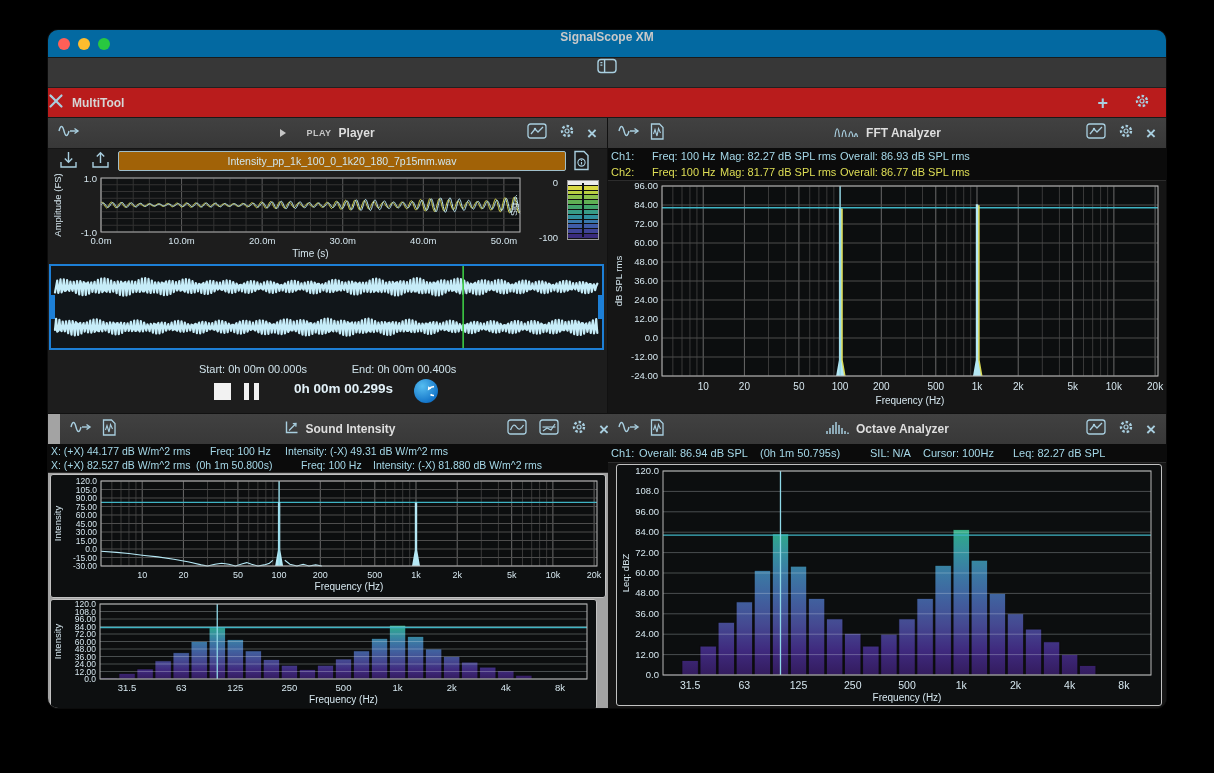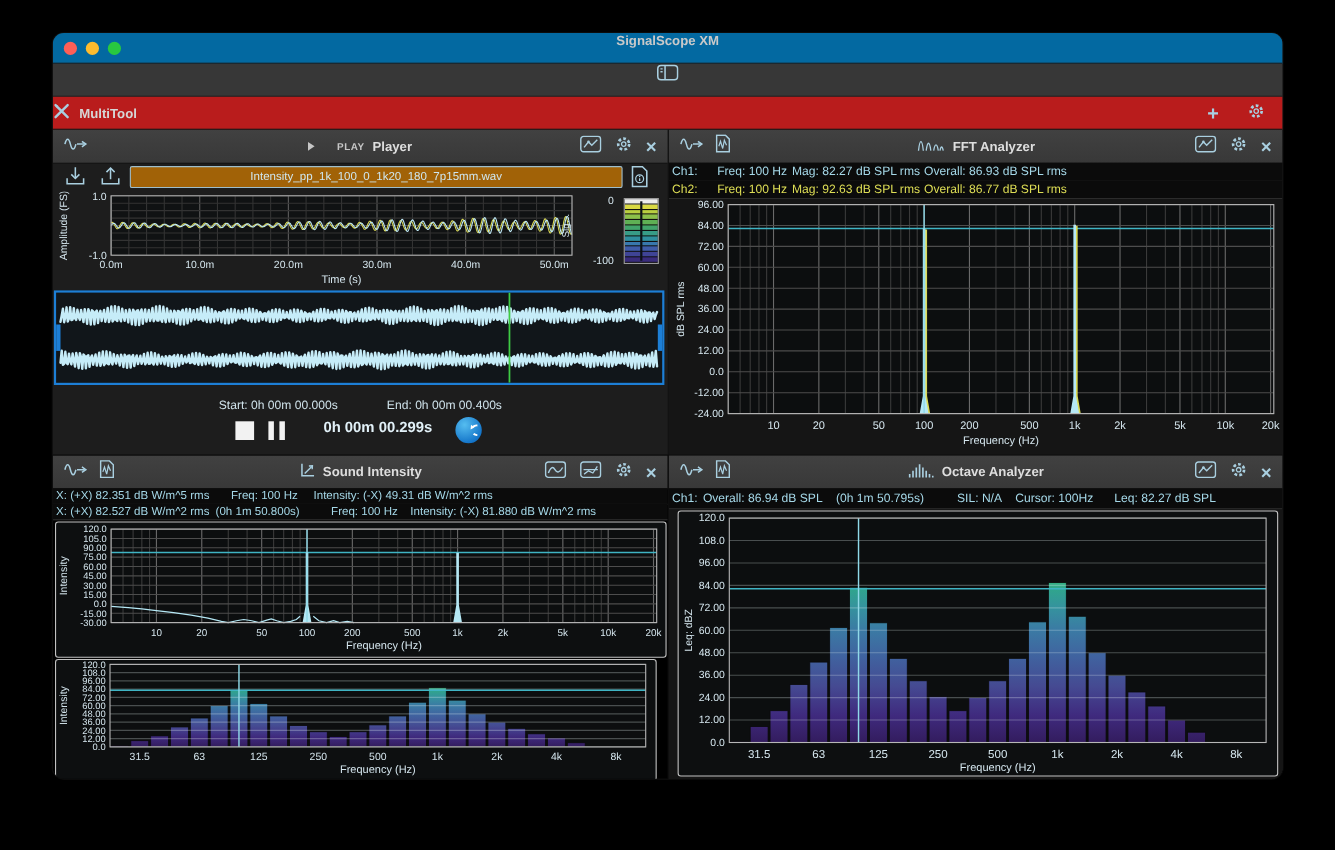--- a/index.html
+++ b/index.html
@@ -11,21 +11,21 @@
   .title{font-size:12px;font-weight:bold;color:#c9c9c9;}
   .toolbar{height:29px;background:#373737;border-bottom:1px solid #202020;display:flex;align-items:center;padding:0 16px;gap:16px;position:relative;color:#a9cfe0;flex-direction:column;}
   .device{color:#abd3e3;font-size:12.5px;}
   .tb-right{margin-left:auto;display:flex;gap:24px;align-items:center;}
   .mtbar{height:29px;background:#b91c1c;border-bottom:1px solid #191919;position:relative;display:flex;align-items:center;gap:8px;color:#d6d6d6;font-size:12px;font-weight:bold;}
   .mt-right{position:absolute;right:16px;display:flex;gap:26px;align-items:center;color:#a9cfe0;}
   .content{position:relative;width:1118px;height:592px;background:#181818;}
   .panel{position:absolute;background:#1d1d1d;overflow:hidden;}
   .p-player{left:0;top:0;width:559px;height:295px;border-right:1px solid #111;border-bottom:1px solid #111;}
   .p-fft{left:560px;top:0;width:558px;height:295px;border-bottom:1px solid #111;background:#151515;}
-  .p-si{left:0;top:296px;width:559px;height:296px;border-right:1px solid #111;background:#000000;}
+  .p-si{left:0;top:296px;width:559px;height:296px;border-right:1px solid #111;background:#a3a3a3;padding-left:12px;}
   .p-oct{left:560px;top:296px;width:558px;height:296px;background:#151515;}
   .phead{height:30px;background:linear-gradient(#414141,#383838);border-bottom:1px solid #161616;position:relative;display:flex;align-items:center;}
   .phl{position:absolute;left:10px;display:flex;gap:10px;align-items:center;color:#a9cfe0;}
   .phc{margin:0 auto;display:flex;align-items:center;gap:7px;color:#dedede;font-size:12px;font-weight:bold;}
   .phr{position:absolute;right:10px;display:flex;gap:12px;align-items:center;color:#a9cfe0;}
   .playind{display:flex;align-items:center;gap:20px;color:#c6c6c6;font-size:9px;font-weight:bold;letter-spacing:.5px;}
   .tri{width:0;height:0;border-left:6px solid #c6c6c6;border-top:4px solid transparent;border-bottom:4px solid transparent;}
   .xg{font-size:17px;line-height:1;color:#a9cfe0;font-weight:bold;}
   .plusg{font-size:18px;line-height:1;color:#a9cfe0;}
   .ro{position:absolute;white-space:nowrap;}
@@ -352,21 +352,21 @@
 
         <div class="readout" style="top:30px;height:16px;line-height:16px">
           <span class="ro cyan" style="left:3px">Ch1:</span>
           <span class="ro cyan" style="left:44px">Freq: 100 Hz</span>
           <span class="ro cyan" style="left:112px">Mag: 82.27 dB SPL rms</span>
           <span class="ro cyan" style="left:232px">Overall: 86.93  dB SPL rms</span>
         </div>
         <div class="readout" style="top:46px;height:16px;line-height:16px">
           <span class="ro yellow" style="left:3px">Ch2:</span>
           <span class="ro yellow" style="left:44px">Freq: 100 Hz</span>
-          <span class="ro yellow" style="left:112px">Mag: 92.63 dB SPL rms</span>
+          <span class="ro yellow" style="left:112px">Mag: 81.77 dB SPL rms</span>
           <span class="ro yellow" style="left:232px">Overall: 86.77  dB SPL rms</span>
         </div>
 
         <div id="fft-chart" class="chartwrap" style="left:0;top:62px;width:558px;height:234px"><svg width="558" height="234" viewBox="0 0 558 234">
               <rect x="54" y="6" width="496" height="190" fill="#0c0e0f"></rect>
               <line x1="54" y1="6" x2="54" y2="196" stroke="#3a3a3a" stroke-width="1"></line>
               <line x1="64.83941371180367" y1="6" x2="64.83941371180367" y2="196" stroke="#3a3a3a" stroke-width="1"></line>
               <line x1="74.00400742187034" y1="6" x2="74.00400742187034" y2="196" stroke="#3a3a3a" stroke-width="1"></line>
               <line x1="81.942739591683" y1="6" x2="81.942739591683" y2="196" stroke="#3a3a3a" stroke-width="1"></line>
               <line x1="88.94519763428563" y1="6" x2="88.94519763428563" y2="196" stroke="#3a3a3a" stroke-width="1"></line>
@@ -489,21 +489,21 @@
               <svg width="16" height="16" viewBox="0 0 16 16">
                   <circle cx="8" cy="8" r="5" fill="none" stroke="currentColor" stroke-width="2.4" stroke-dasharray="2.5 2"></circle>
                   <circle cx="8" cy="8" r="2" fill="none" stroke="currentColor" stroke-width="1.2"></circle>
                 </svg>
             </span>
             <span class="xg">×</span>
           </div>
         </div>
 
         <div class="readout" style="top:30px;height:14px;line-height:14px;font-size:10.5px">
-          <span class="ro cyan" style="left:3px">X: (+X) 82.351 dB W/m^5 rms</span>
+          <span class="ro cyan" style="left:3px">X: (+X) 44.177 dB W/m^2 rms</span>
           <span class="ro cyan" style="left:162px">Freq: 100 Hz</span>
           <span class="ro cyan" style="left:237px">Intensity: (-X) 49.31 dB W/m^2 rms</span>
         </div>
         <div class="readout" style="top:44px;height:14px;line-height:14px;font-size:10.5px">
           <span class="ro cyan" style="left:3px">X: (+X) 82.527 dB W/m^2 rms</span>
           <span class="ro cyan" style="left:148px">(0h  1m 50.800s)</span>
           <span class="ro cyan" style="left:253px">Freq: 100 Hz</span>
           <span class="ro cyan" style="left:325px">Intensity: (-X) 81.880 dB W/m^2 rms</span>
         </div>
 

